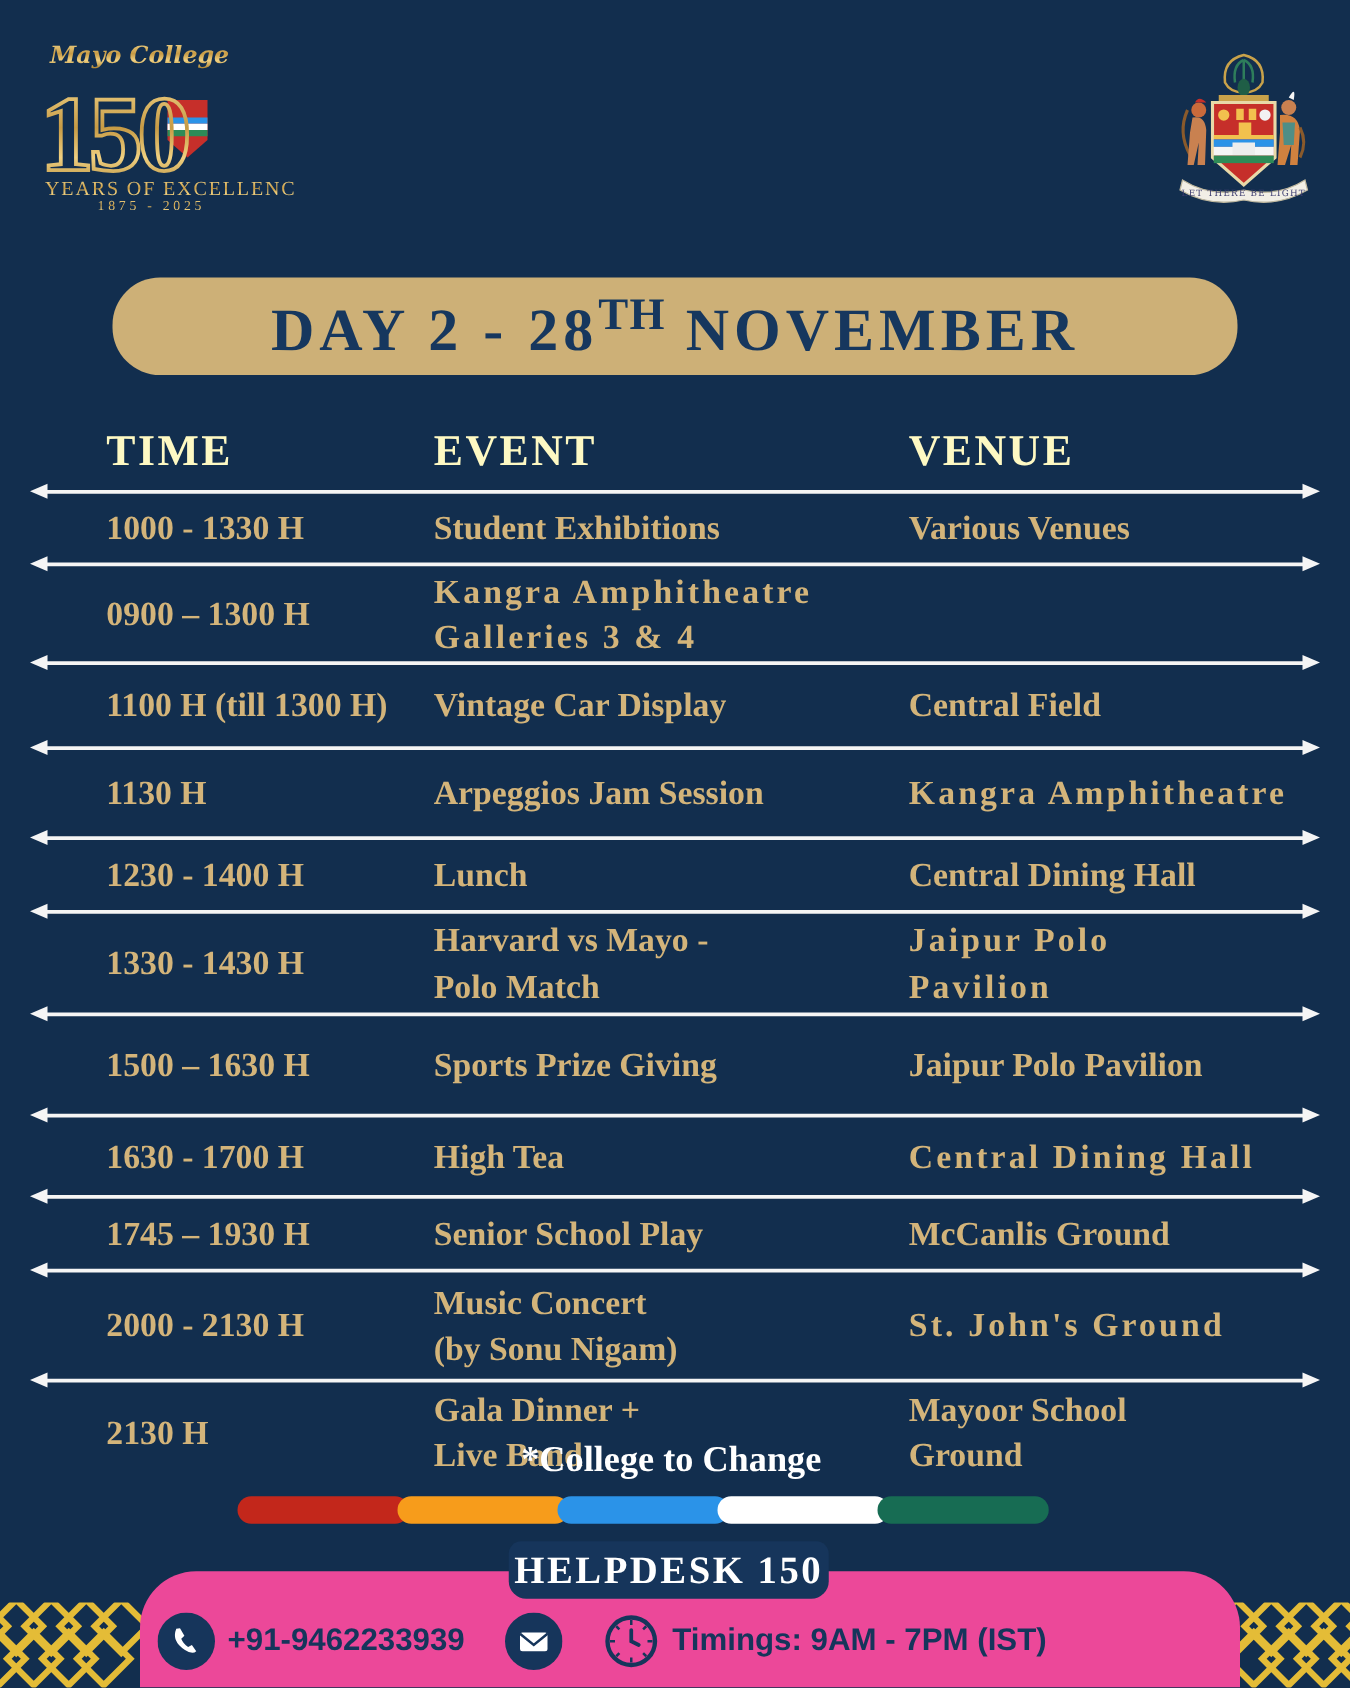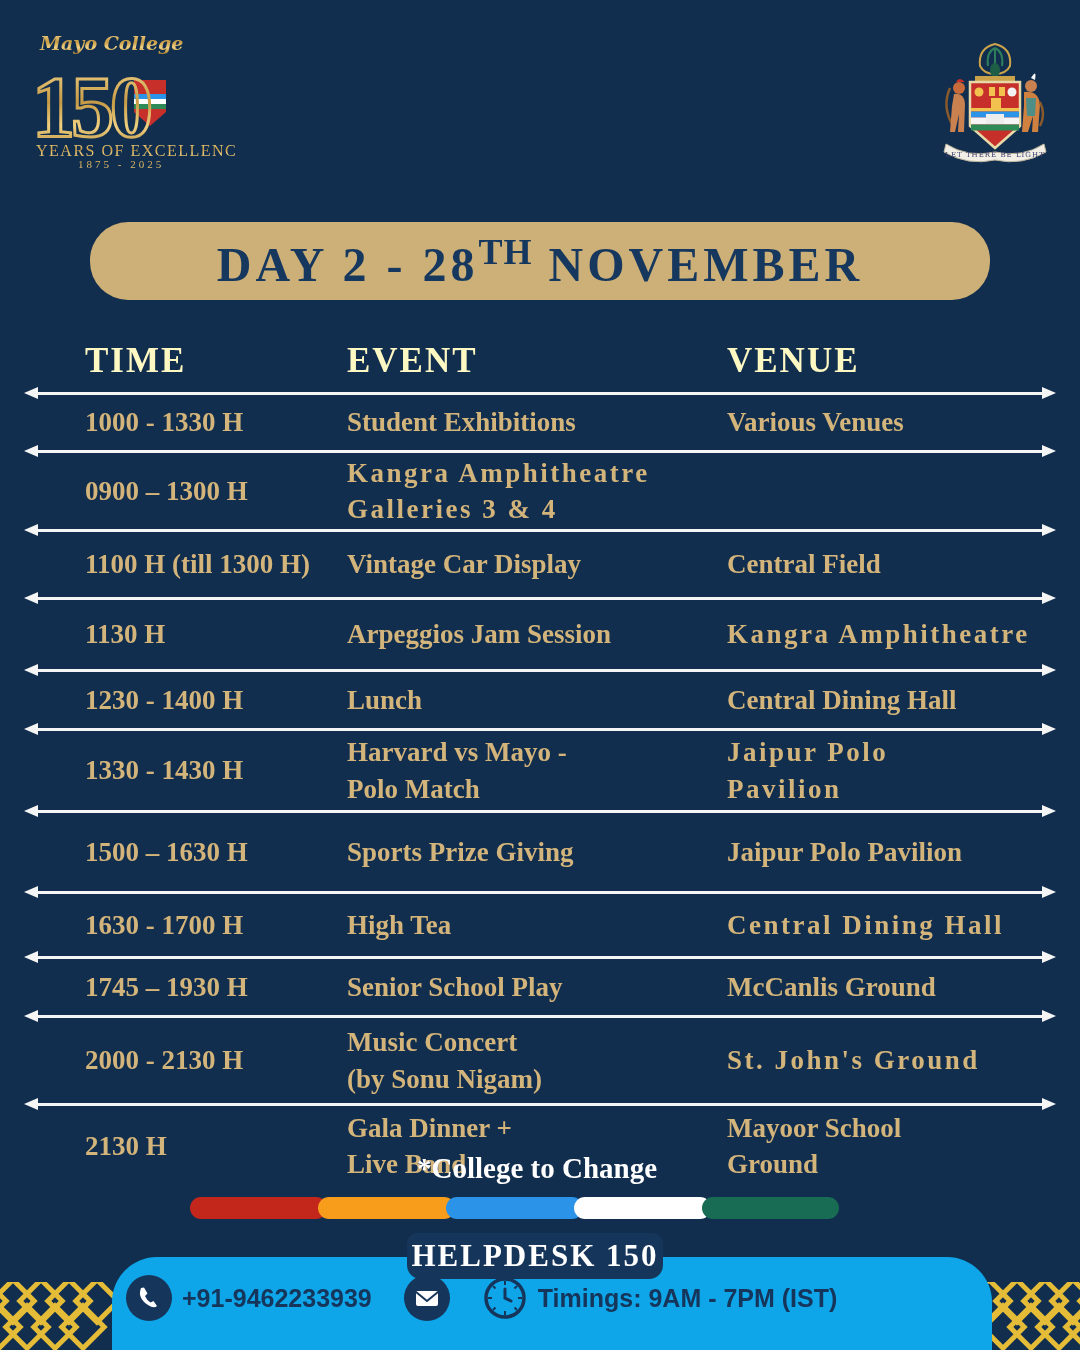--- a/index.html
+++ b/index.html
@@ -61,22 +61,22 @@
 
   
   .helpdesk-box{
     position:absolute;top:1233px;left:407px;width:256px;height:46px;
     background:#16355B;border-radius:10px 10px 14px 14px;z-index:3;
     display:flex;align-items:center;justify-content:center;
   }
   .helpdesk-box span{color:#FFFFFF;font-size:31px;font-weight:bold;letter-spacing:2px;}
   .footer-panel{
     position:absolute;top:1257px;left:112px;width:880px;height:93px;
-    background:#0ea5e9;border-radius:45px 45px 0 0;z-index:2;
-    display:flex;align-items:flex-start;padding-top:18px;box-sizing:border-box;
+    background:#ec4899;border-radius:45px 45px 0 0;z-index:2;
+    display:flex;align-items:center;padding-top:18px;box-sizing:border-box;
   }
   .footer-content{display:flex;align-items:center;margin-left:14px;gap:10px;}
   .footer-text{
     color:#16355B;font-size:25px;font-weight:bold;
     font-family:"Liberation Sans","DejaVu Sans",sans-serif;white-space:nowrap;
   }
   .cicon{width:46px;height:46px;flex:0 0 auto;}
   .gap{width:12px;flex:0 0 auto;}
 
   .lattice{position:absolute;z-index:1;}

